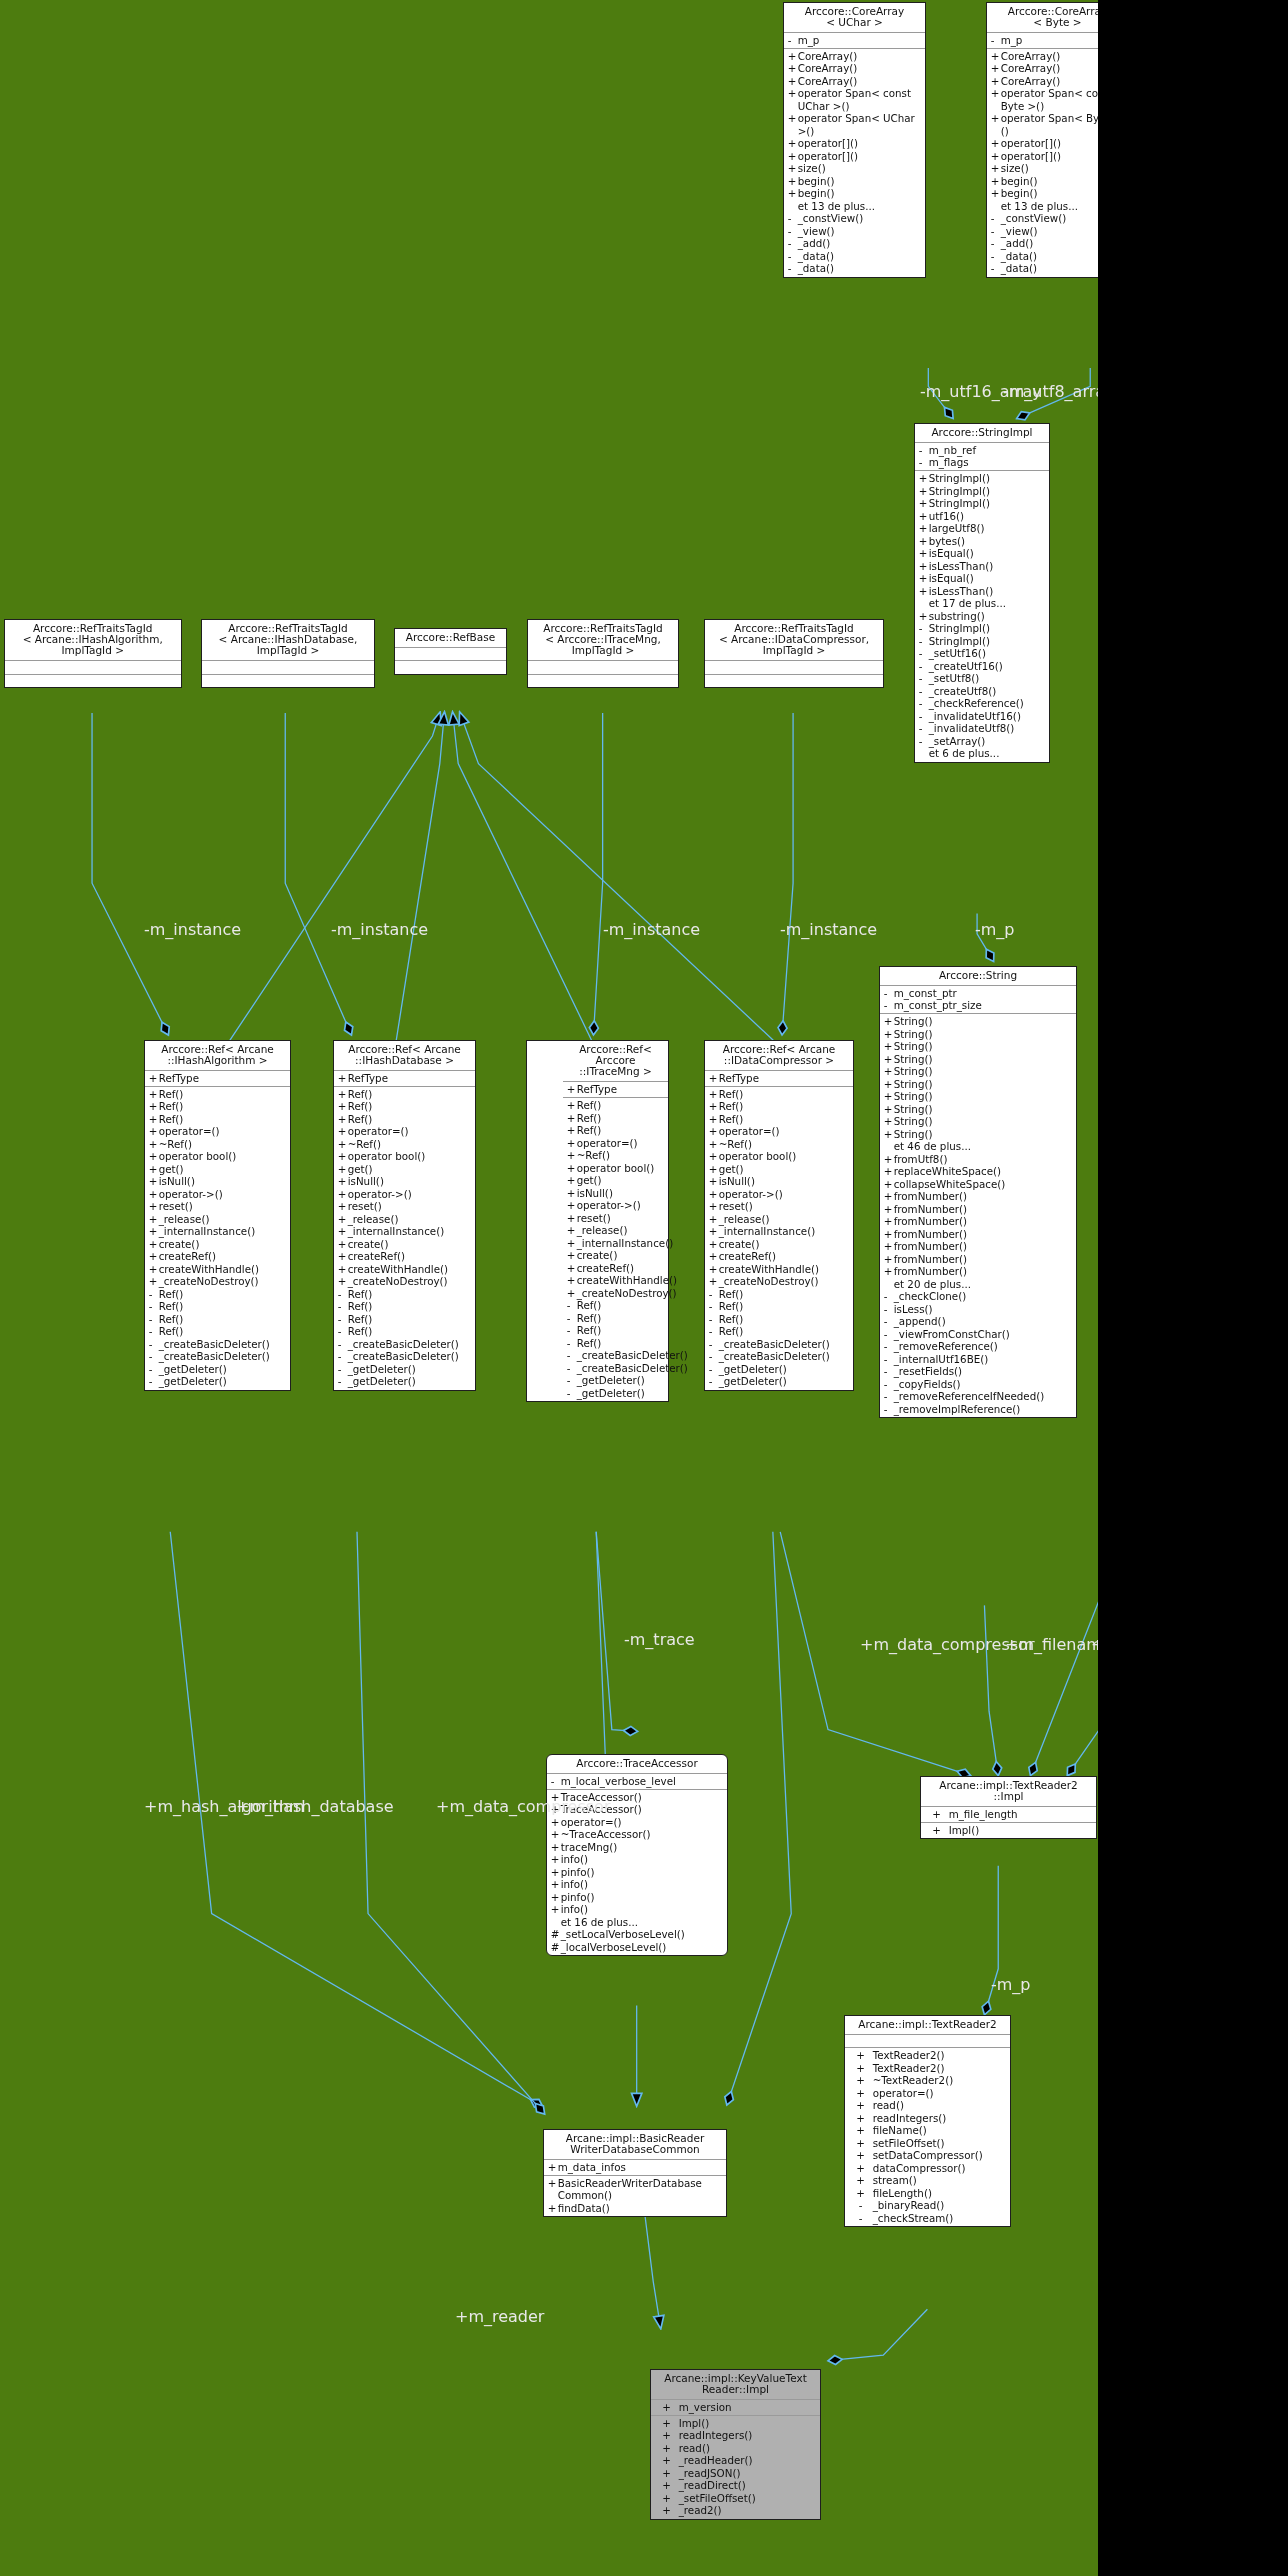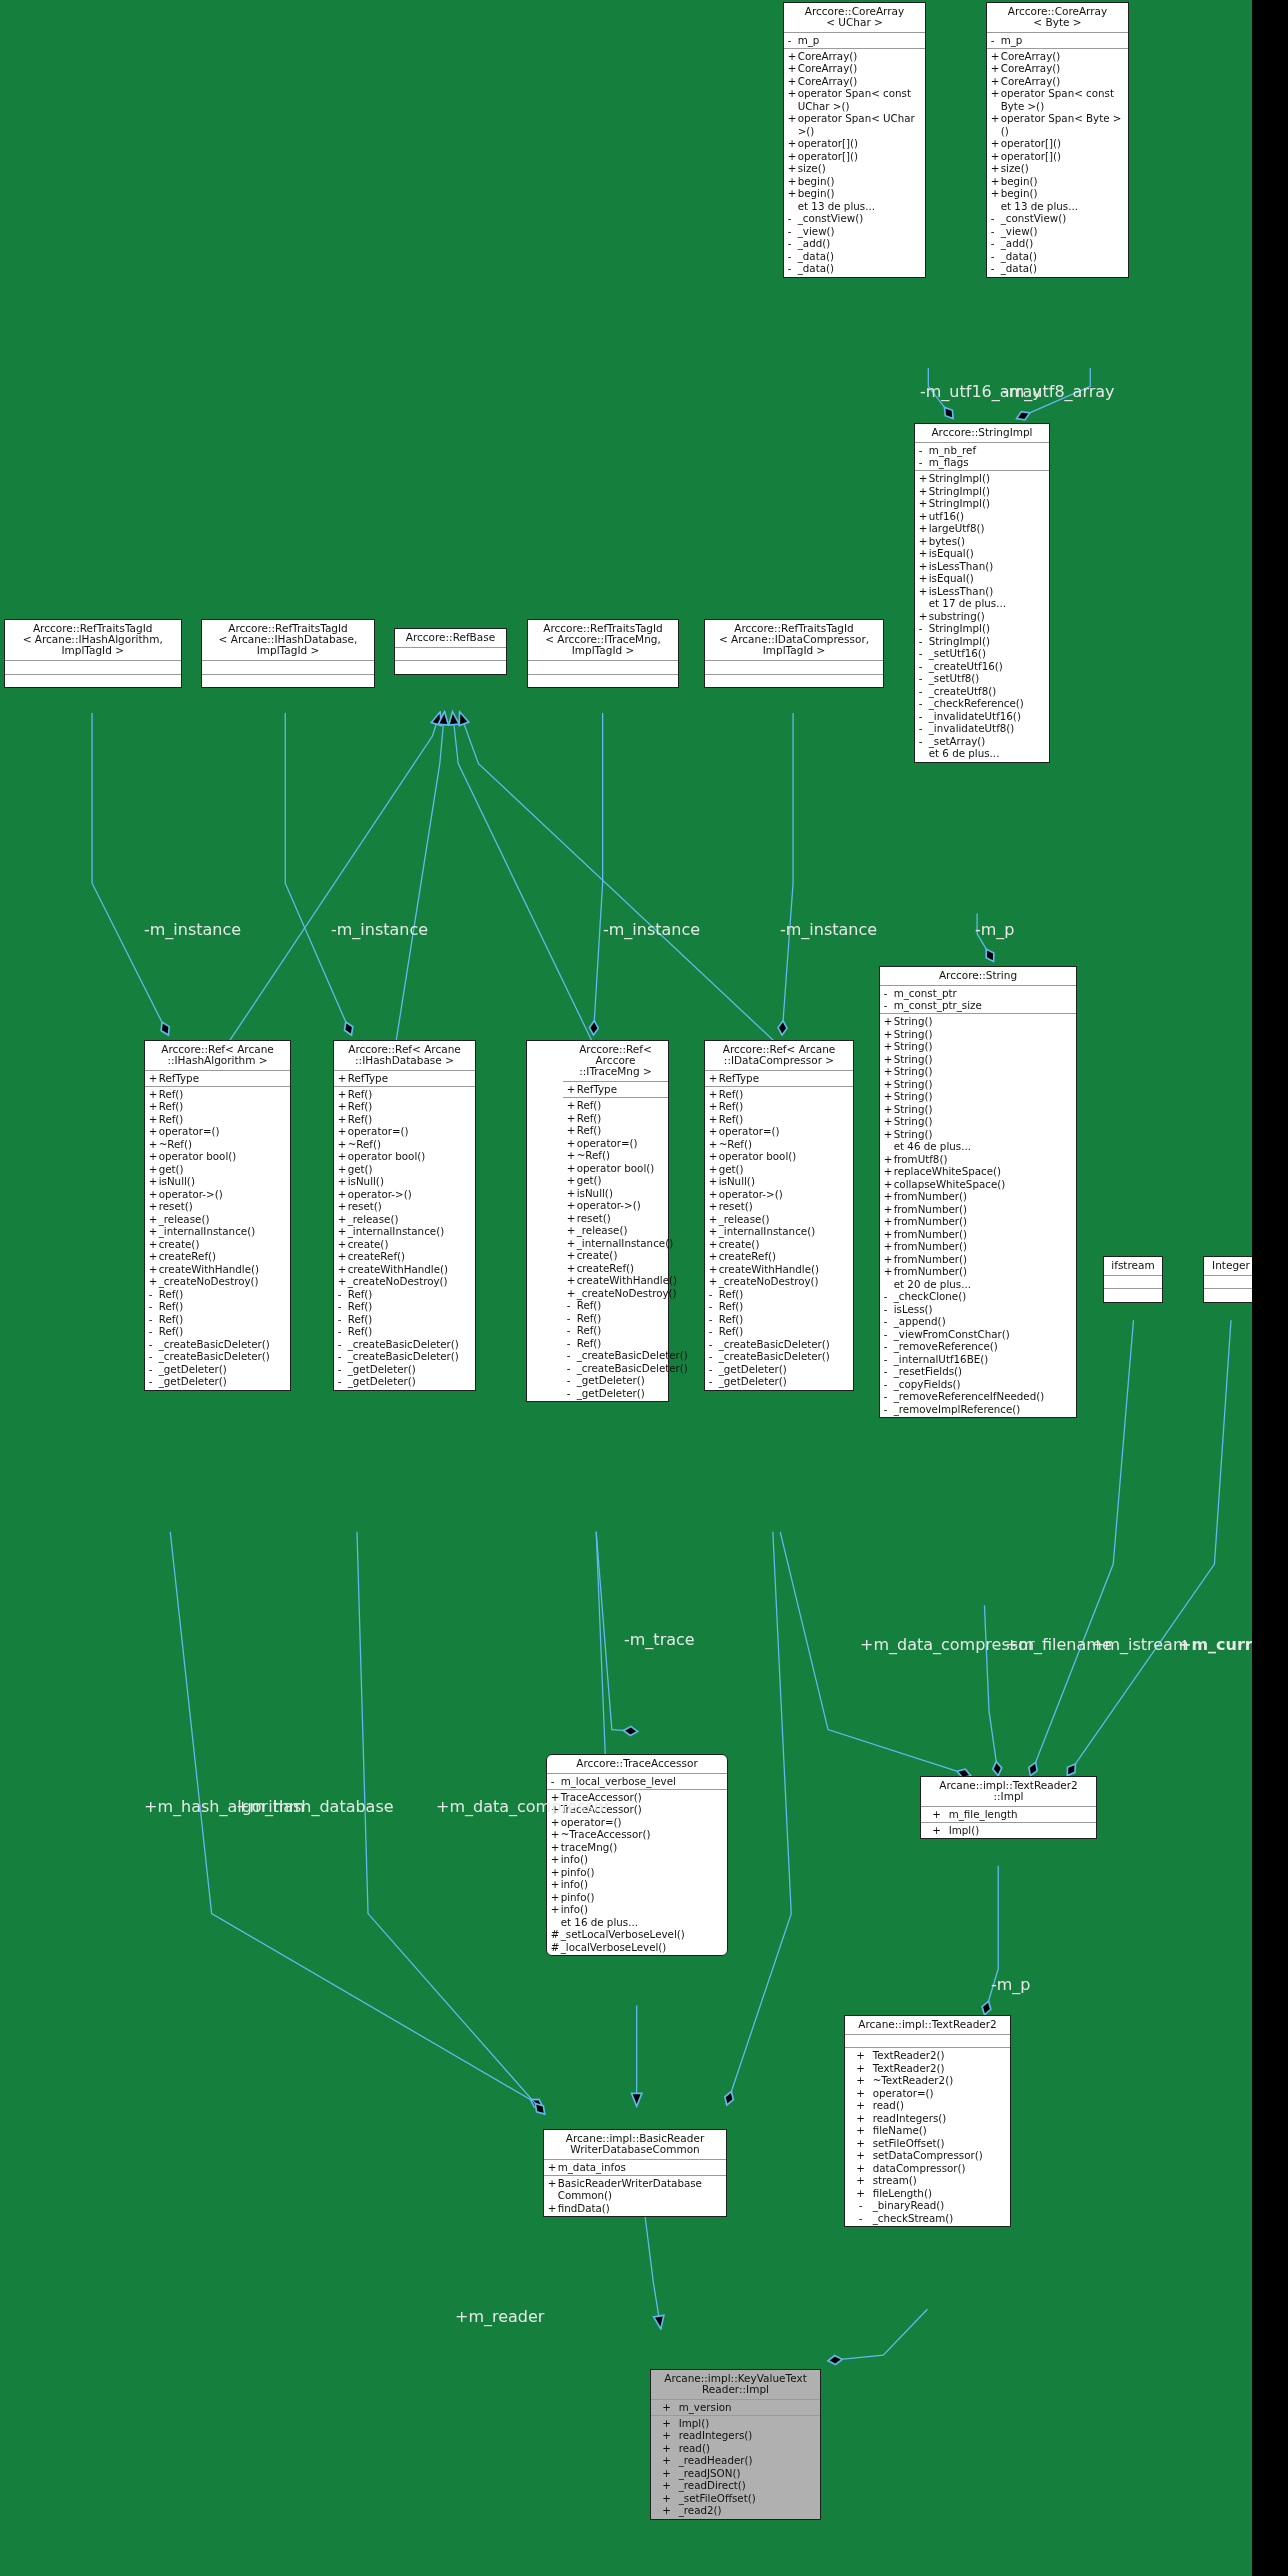--- a/index.html
+++ b/index.html
@@ -2,23 +2,23 @@
 <html style="font-size:14.7px"><head>
 <meta charset="utf-8">
 <style>
   html, body {
     margin: 0;
     padding: 0;
     background: #000000;
   }
   #canvas {
     position: relative;
-    width: 1252px;
+    width: 1098px;
     height: 2576px;
-    background: #15803d;
+    background: #4d7c0f;
     font-family: "DejaVu Sans", "Liberation Sans", sans-serif;
     overflow: hidden;
   }
   svg.edges {
     position: absolute;
     left: 0; top: 0;
     width: 1289px;
     height: 2576px;
     pointer-events: none;
   }

